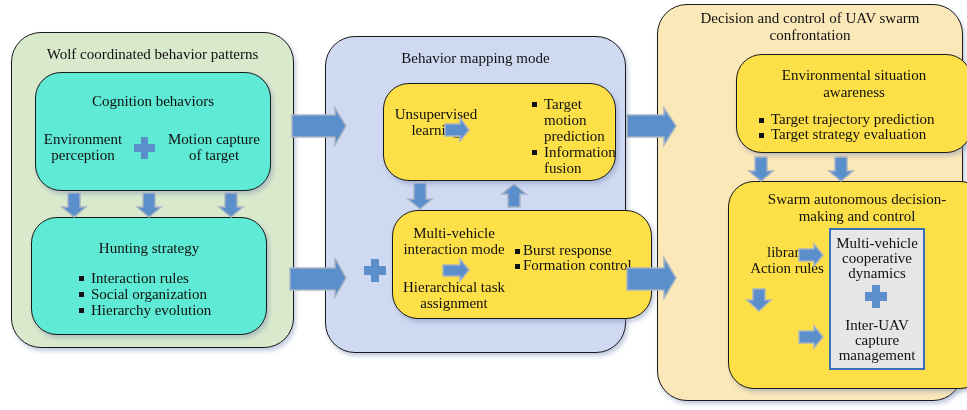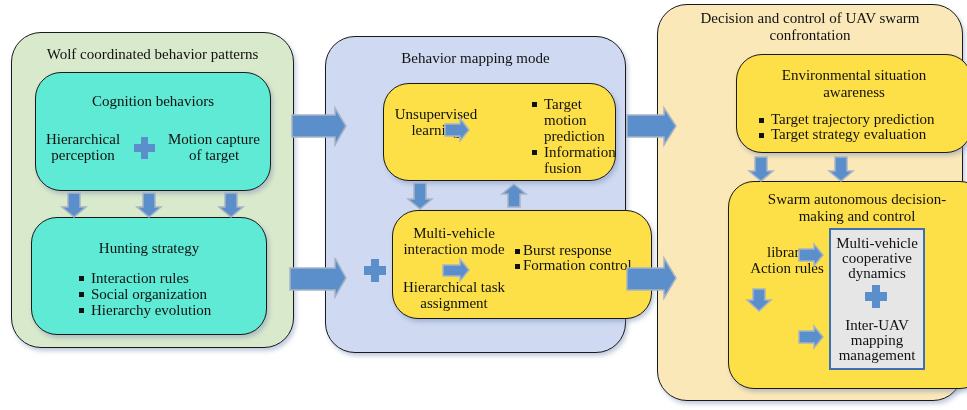--- a/index.html
+++ b/index.html
@@ -26,21 +26,21 @@
 </head>
 <body>
 
 <div class="abs panel green" style="left:11px; top:32px; width:283px; height:316px;">
   <div class="title" style="top:13px;">Wolf coordinated behavior patterns</div>
 </div>
 
 <div class="abs inner salmon" style="left:35px; top:72px; width:236px; height:119px;">
   <div class="title" style="top:20px;">Cognition behaviors</div>
   <div class="txt" style="left:2px; top:58px; width:90px;">
-    <div>Hierarchical</div>
+    <div>Environment</div>
     <div>perception</div>
   </div>
   <div class="txt" style="left:120px; top:58px; width:116px;">
     <div>Motion capture</div>
     <div>of target</div>
   </div>
 </div>
 
 <div class="abs inner salmon" style="left:31px; top:217px; width:236px; height:118px;">
   <div class="title" style="top:22px;">Hunting strategy</div>
@@ -111,21 +111,21 @@
 </div>
 
 <div class="abs bluebox" style="left:829px; top:228px; width:96px; height:142px;">
   <div class="txt" style="left:0; right:0; top:6px; line-height:15px;">
     <div>Multi-vehicle</div>
     <div>cooperative</div>
     <div>dynamics</div>
   </div>
   <div class="txt" style="left:0; right:0; top:88px; line-height:15px;">
     <div>Inter-UAV</div>
-    <div>mapping</div>
+    <div>capture</div>
     <div>management</div>
   </div>
 </div>
 
 <svg class="arrow" width="967" height="410" style="left:0; top:0;" viewBox="0 0 967 410">
   <defs>
     <symbol id="arrR" viewBox="0 0 100 100">
       <polygon points="0,28 70,28 70,0 100,50 70,100 70,72 0,72"></polygon>
     </symbol>
   </defs>

